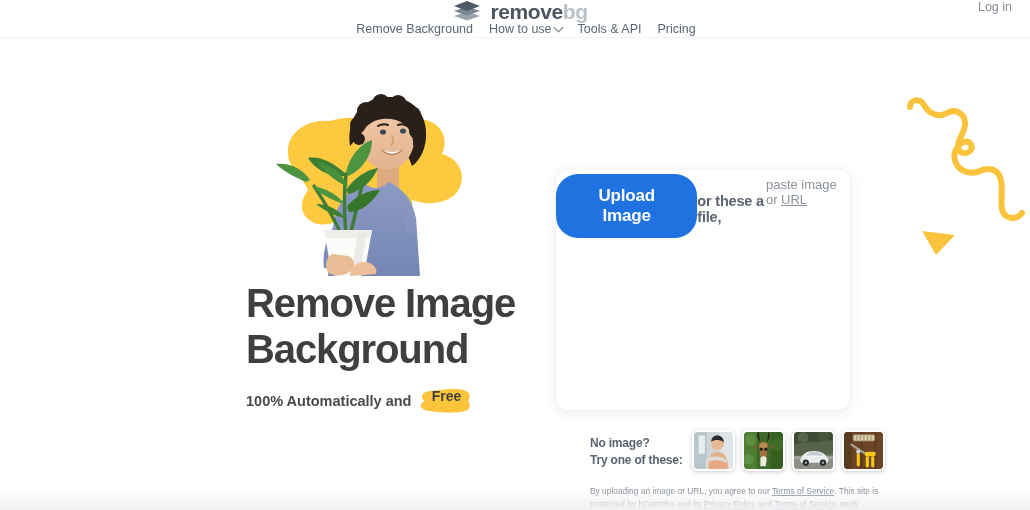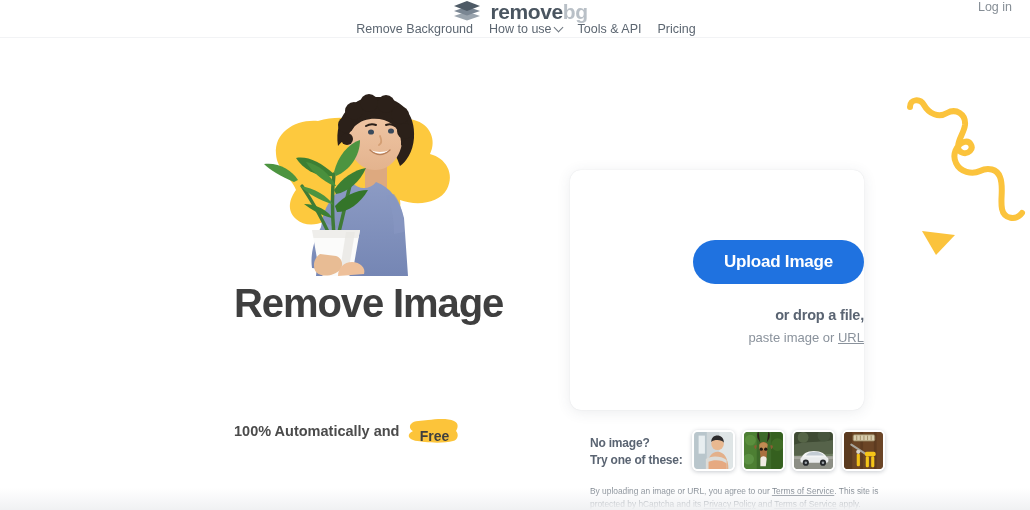--- a/index.html
+++ b/index.html
@@ -83,21 +83,21 @@
     position: absolute;
     right: 18px;
     font-size: 12.5px;
     color: #868e96;
     cursor: pointer;
   }
 
   
   .hero-left {
     position: absolute;
-    left: 0; top: 38px;
+    left: 12px; top: 38px;
     width: 580px;
     height: 472px;
   }
 
   .hero-art {
     position: absolute;
     left: 234px;
     top: 48px;
     width: 240px;
     height: 190px;
@@ -119,57 +119,56 @@
   .subline {
     position: absolute;
     left: 234px;
     top: 350px;
     display: flex;
     align-items: center;
     font-size: 14.5px;
     font-weight: bold;
     color: #4b4b4b;
     white-space: nowrap;
-    margin-top: 30px;
   }
   .free-wrap {
     position: relative;
     margin-left: 9px;
     display: inline-flex;
-    align-items: flex-end;
+    align-items: flex-start;
     justify-content: center;
     width: 52px;
     height: 26px;
   }
   .free-wrap svg {
     position: absolute;
     left: 0; top: 0;
     width: 52px; height: 26px;
   }
   .free-label {
     position: relative;
     z-index: 2;
     font-size: 14px;
     font-weight: bold;
     color: #3f3f3f;
   }
 
   
   .drop-card {
     position: absolute;
-    left: 570px;
+    left: 556px;
     top: 170px;
     width: 294px;
     height: 240px;
     background: #ffffff;
     border-radius: 11px;
     box-shadow: 0 2px 14px rgba(60,70,90,0.10), 0 0 1px rgba(60,70,90,0.16);
     display: flex;
-    flex-direction: column;
-    align-items: flex-end;
+    flex-direction: row;
+    align-items: flex-start;
     justify-content: center;
     cursor: pointer;
   }
   .upload-btn {
     background: #1f72e0;
     color: #ffffff;
     font-size: 17px;
     font-weight: bold;
     letter-spacing: -0.2px;
     border: none;
@@ -391,20 +390,21 @@
         <g>
           <path d="M86 168 C80 172 78 180 82 186 C88 192 100 190 106 184
                    C110 179 108 172 102 170 Z" fill="#e8bc94"></path>
           <path d="M118 176 C126 176 132 182 130 188 L104 190 C104 182 110 176 118 176 Z" fill="#eec09a"></path>
         </g>
       </svg>
     </div>
 
     <h1 class="headline">
       <span>Remove Image</span><br>
+      <span>Background</span>
     </h1>
 
     <div class="subline">
       <span>100% Automatically and</span>
       <span class="free-wrap">
         <svg viewBox="0 0 52 26" xmlns="http://www.w3.org/2000/svg">
           <path d="M3 6 C6 2 14 3 20 2 C28 1 40 0 46 3 C51 5 50 10 48 13
                    C51 16 50 22 45 23 C38 25 26 25 17 24 C10 23 3 23 1 19
                    C0 16 3 14 5 13 C2 12 1 8 3 6 Z" fill="#fcc43a"></path>
         </svg>
@@ -420,21 +420,21 @@
                C58 58 66 60 70 56 C74 52 70 45 64 47
                C56 50 52 60 56 68 C60 77 72 80 80 76
                C88 72 97 74 100 82 C104 92 100 104 102 114
                C104 124 116 126 122 118" stroke="#fbc33c" stroke-width="6" fill="none" stroke-linecap="round" stroke-linejoin="round"></path>
       <path d="M22 136 L55 140 L36 160 Z" fill="#fbc33c"></path>
     </svg>
   </div>
 
   <div class="drop-card">
     <button class="upload-btn">Upload Image</button>
-    <div class="drop-text">or drop a file,</div>
+    <div class="drop-text">or these a file,</div>
     <div class="paste-text">
       <span>paste image or </span><a>URL</a>
     </div>
   </div>
 
   <div class="samples">
     <div class="samples-label">
       <div>No image?</div>
       <div>Try one of these:</div>
     </div>

